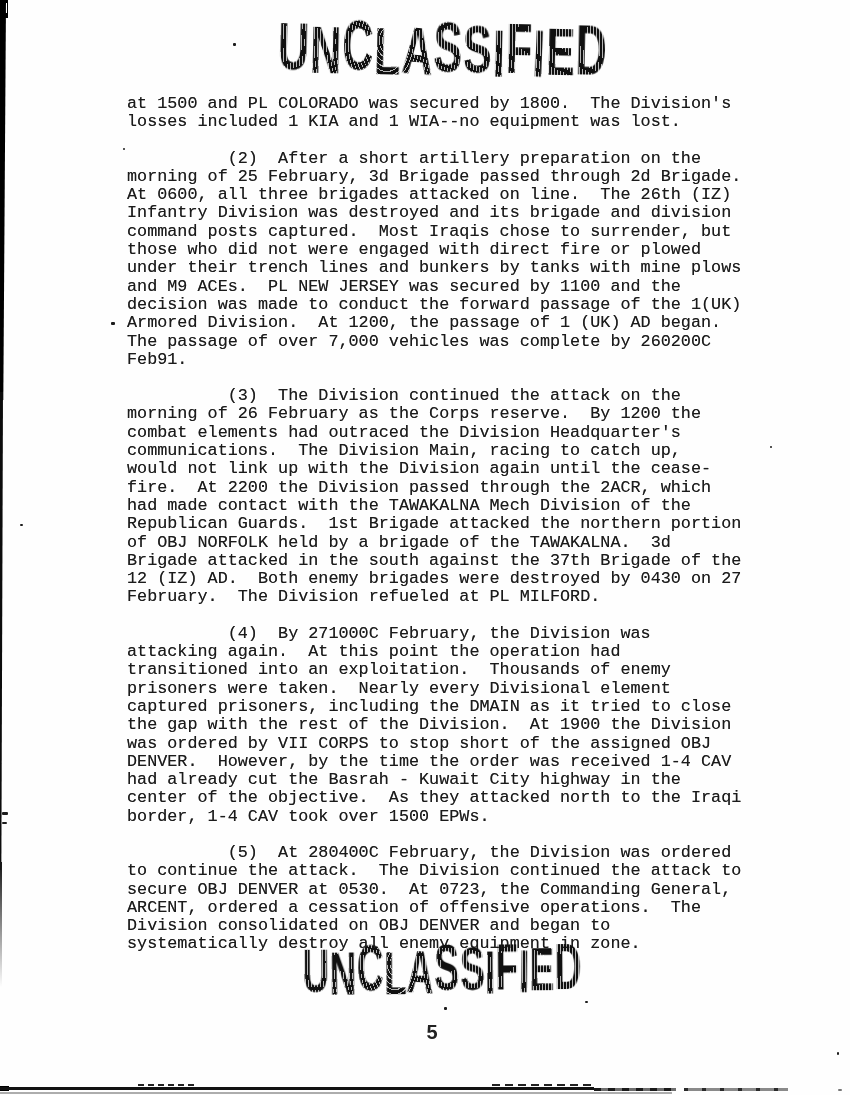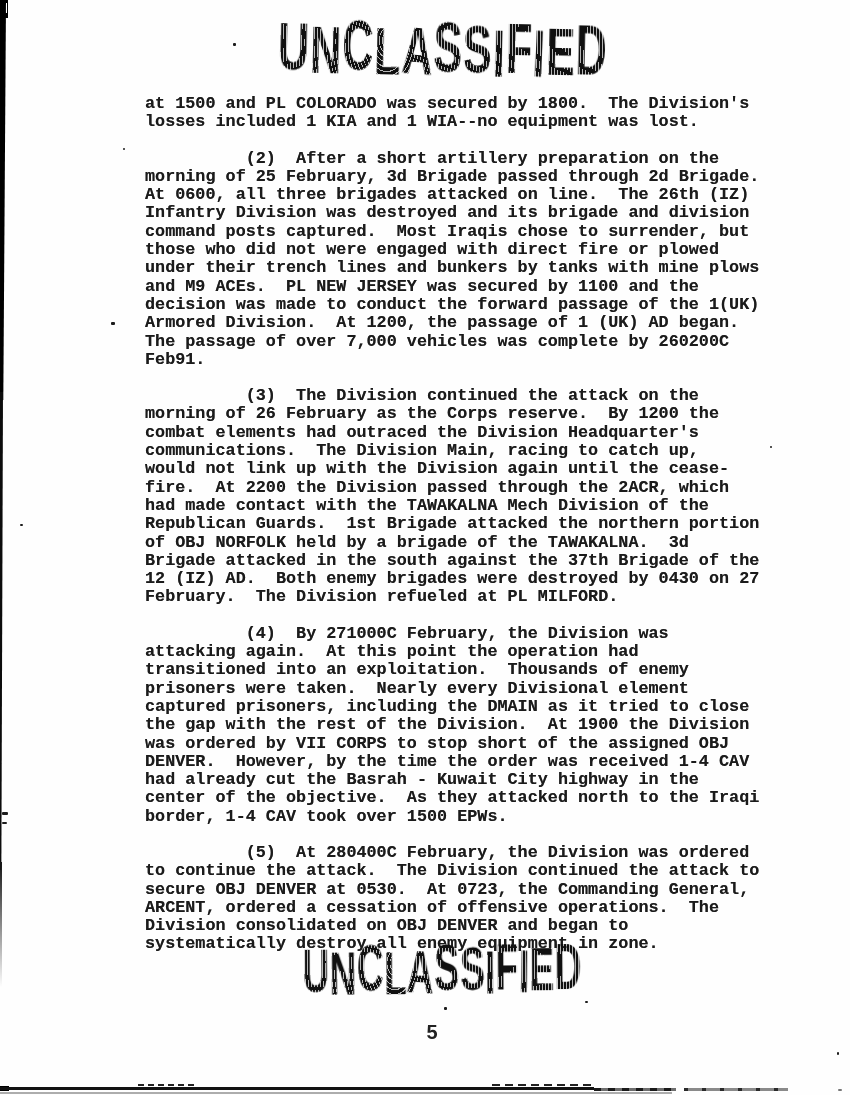--- a/index.html
+++ b/index.html
@@ -4,23 +4,23 @@
 <style>
   html,body { margin:0; padding:0; background:#ffffff; }
   .sheet {
     position:relative; width:850px; height:1095px;
     background:#fefefe; overflow:hidden;
   }
 
   
   .body-text { position:absolute; left:127px; top:95px; width:660px; }
   .para {
-    margin:0 0 18px 18px;
+    margin:0 0 18px 0;
     font-family:"Liberation Mono","DejaVu Sans Mono",monospace;
-    font-weight:700;
+    font-weight:400;
     font-size:16.8px;
     line-height:18.3px;
     color:#1b1b1b;
     white-space:pre;
     text-shadow:0 0 0.4px rgba(0,0,0,0.55);
   }
 
   
   .stamp {
     position:absolute; display:flex; align-items:center; justify-content:center;

